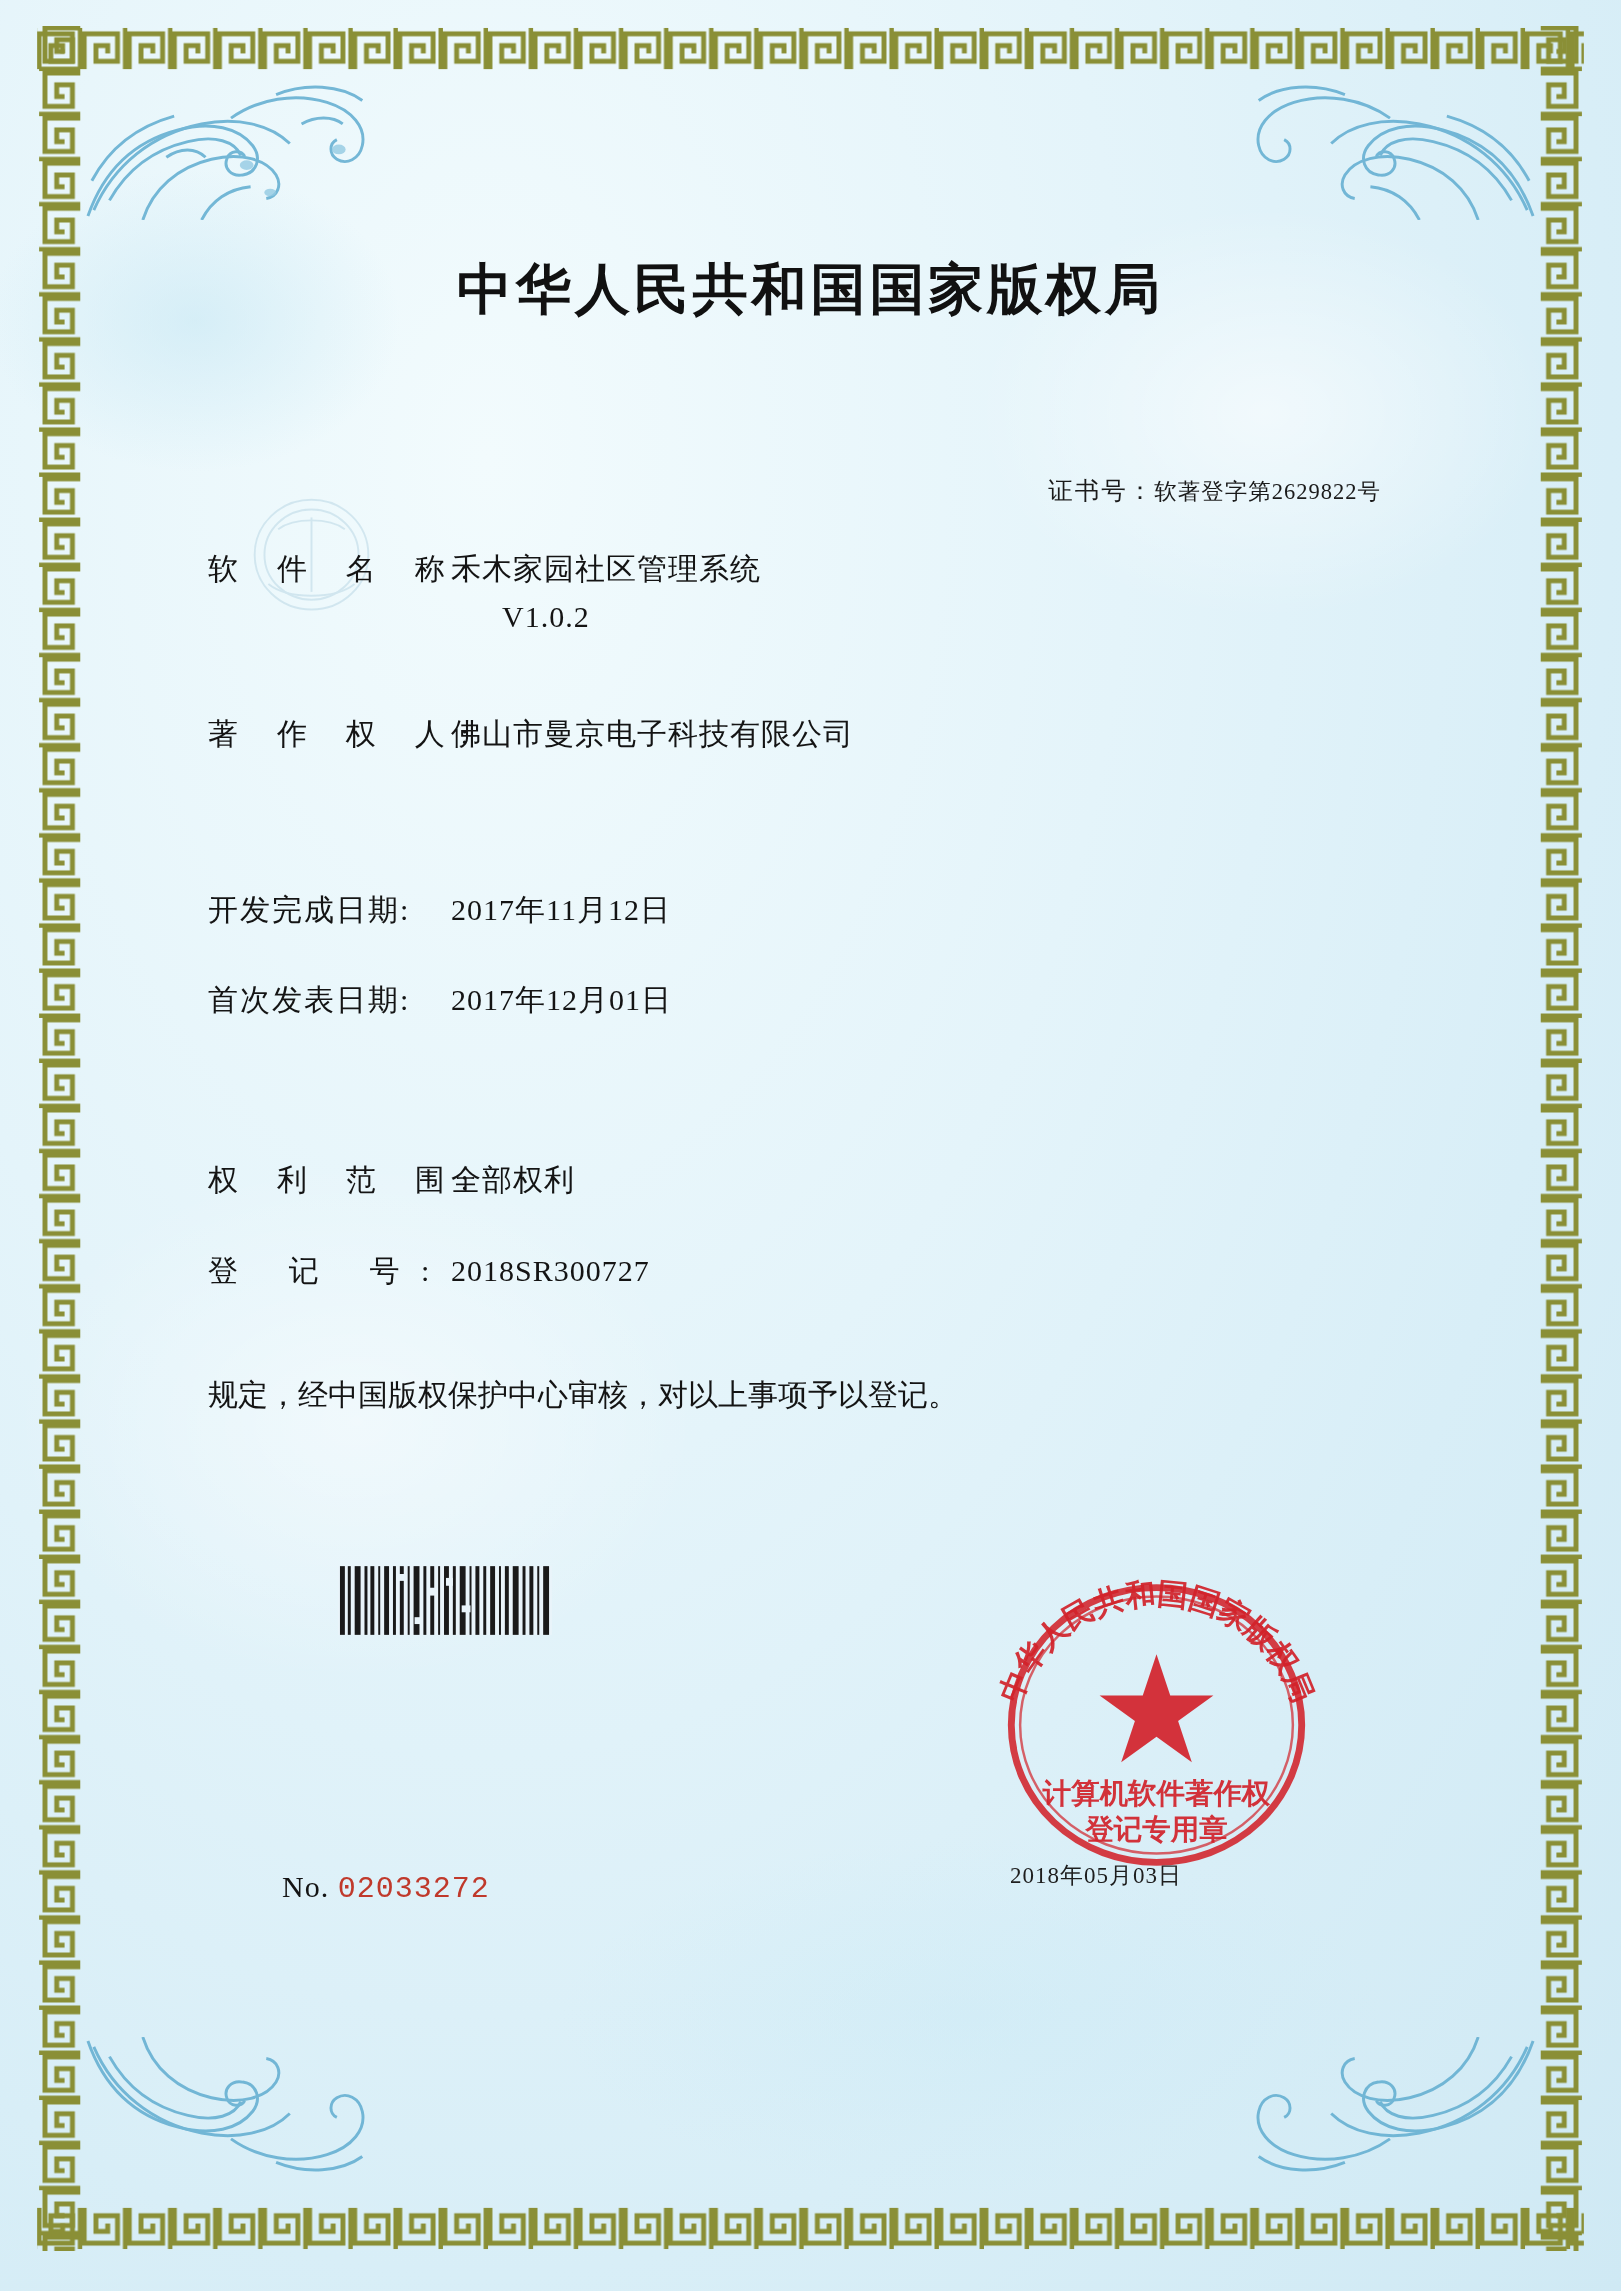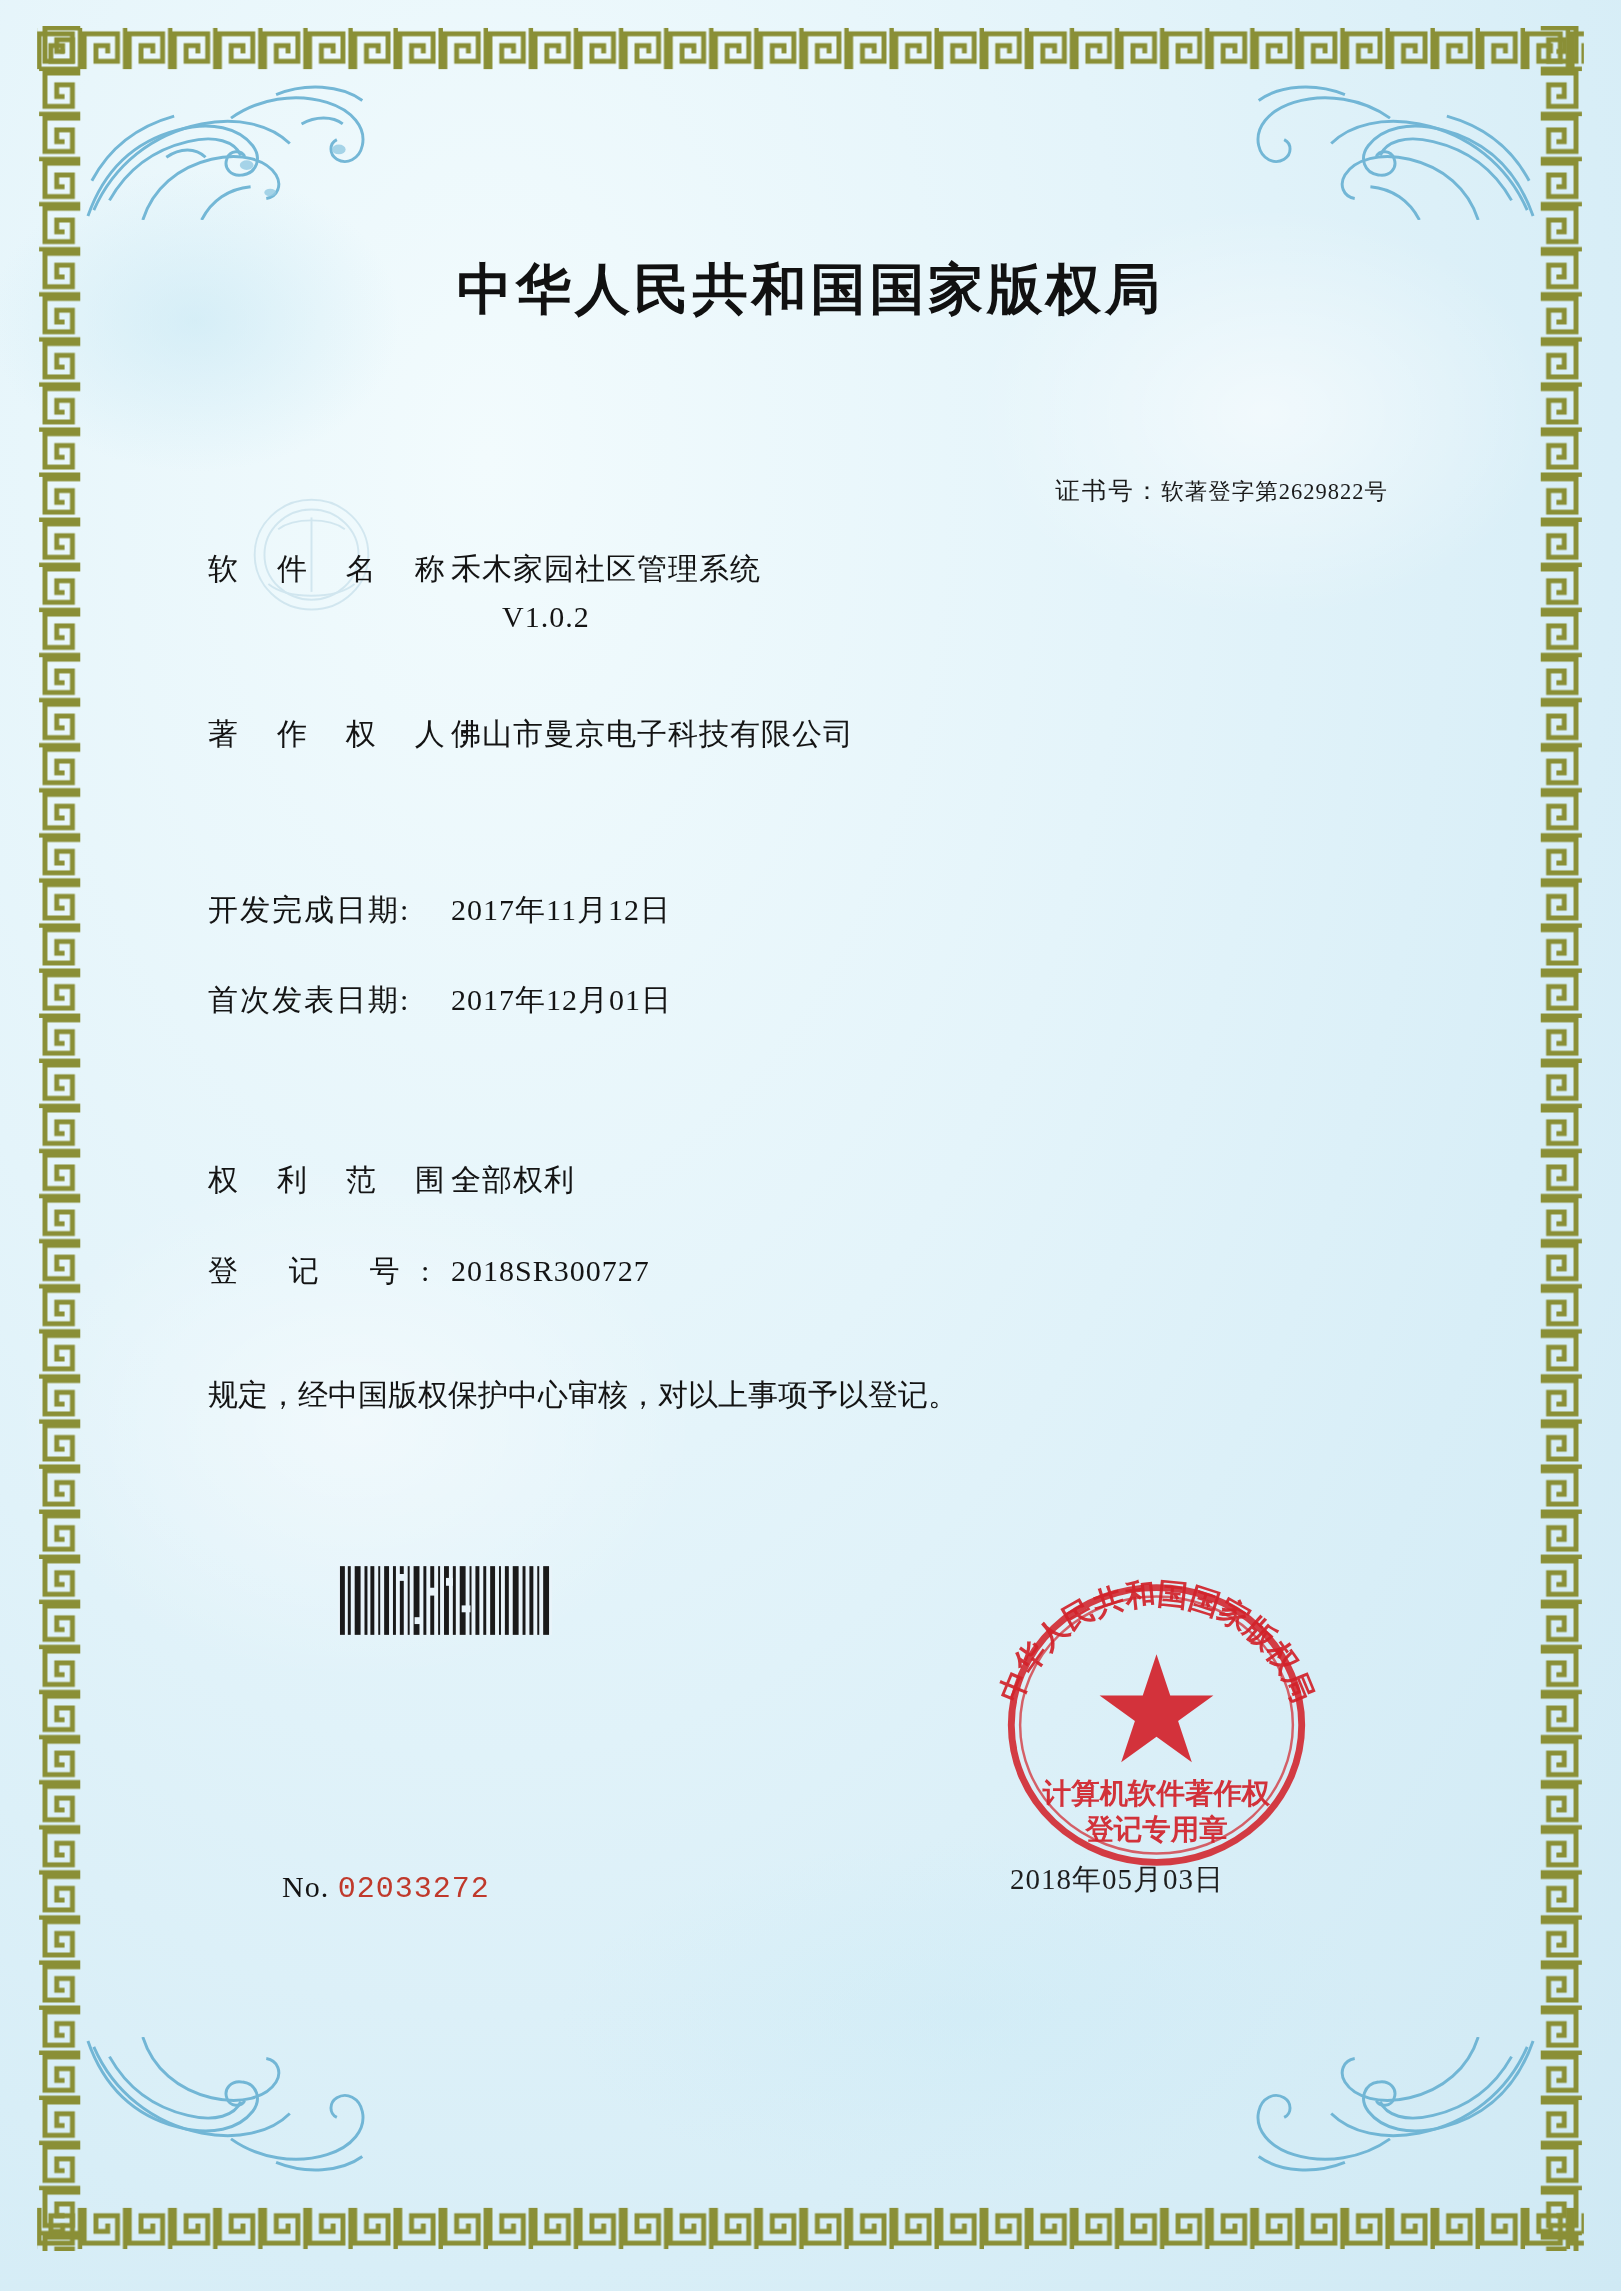--- a/index.html
+++ b/index.html
@@ -96,21 +96,21 @@
     font-family: "Liberation Serif", serif;
     font-size: 71px;
     font-weight: bold;
     letter-spacing: 5.9px;
     color: #0a0a0a;
   }
 
   .cert-no {
     position: absolute;
     top: 474px;
-    right: 233px;
+    right: 240px;
     font-size: 24.5px;
     color: #1b1b1b;
     letter-spacing: 1px;
   }
   .cert-no .cn-label { letter-spacing: 2px; }
   .cert-no .cn-value { font-size: 22.5px; }
 
   .field {
     position: absolute;
     font-size: 30px;
@@ -165,21 +165,21 @@
     position: absolute;
     left: 975px;
     top: 1568px;
     width: 363px;
     height: 314px;
   }
   .seal-date {
     position: absolute;
     left: 1010px;
     top: 1860px;
-    font-size: 29px;
+    font-size: 23px;
     color: #1e1e1e;
     letter-spacing: 1px;
   }
 
   .serial {
     position: absolute;
     left: 282px;
     top: 1870px;
     font-size: 30px;
     color: #141414;

